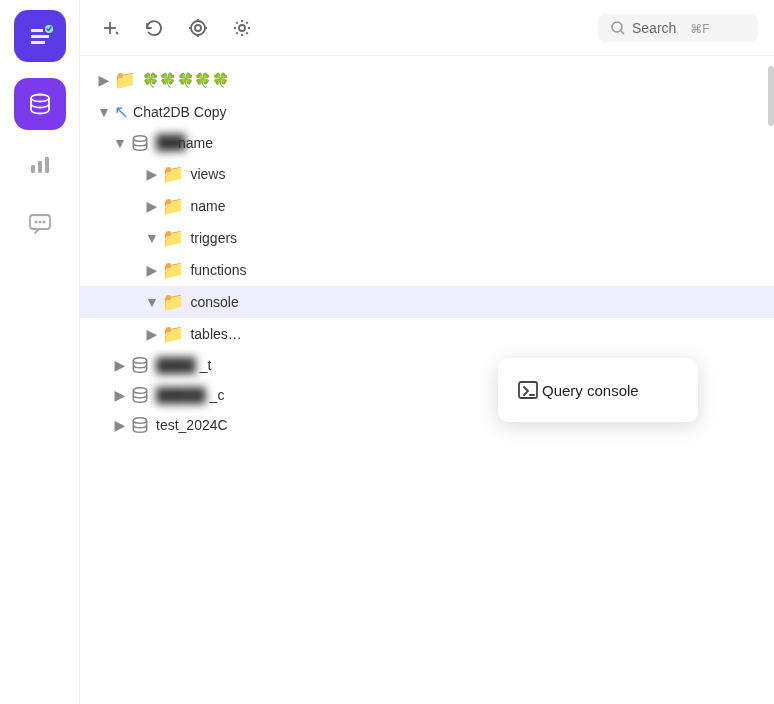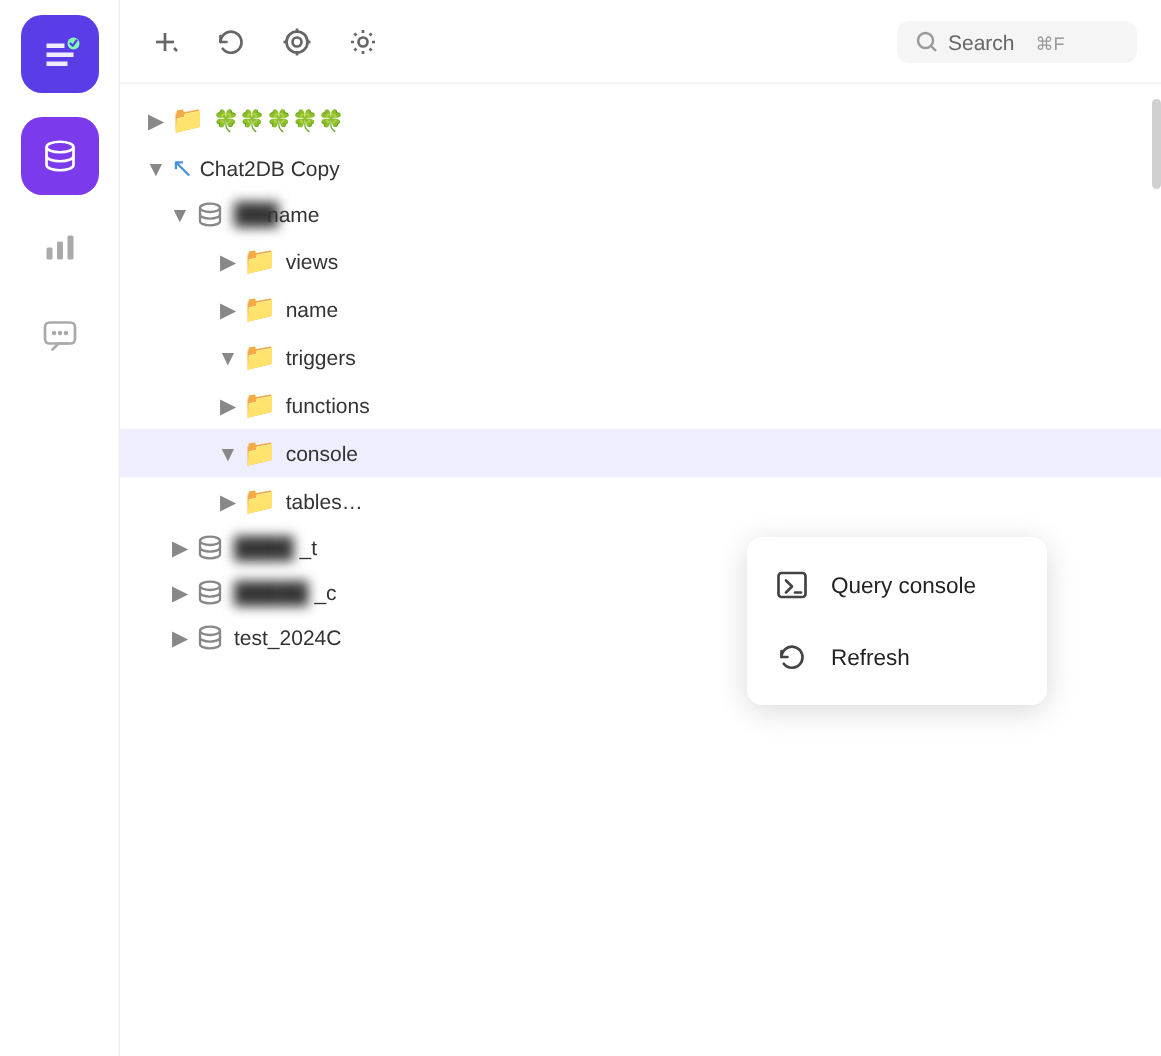--- a/index.html
+++ b/index.html
@@ -220,21 +220,20 @@
       z-index: 100;
     }
 
     .context-menu-item {
       display: flex;
       align-items: center;
       padding: 10px 16px;
       cursor: pointer;
       font-size: 15px;
       color: #222;
-      gap: 12px;
     }
 
     .context-menu-icon {
       width: 28px;
       height: 28px;
       display: flex;
       align-items: center;
       justify-content: center;
       flex-shrink: 0;
     }
@@ -460,25 +459,16 @@
           <svg viewBox="0 0 22 22" fill="none" stroke="currentColor" stroke-width="1.8">
             <rect x="2" y="3" width="18" height="16" rx="2"></rect>
             <polyline points="7,8 11,12 7,16" stroke-linecap="round" stroke-linejoin="round"></polyline>
             <line x1="13" y1="16" x2="17" y2="16" stroke-linecap="round"></line>
           </svg>
         </div>
         <span>Query console</span>
       </div>
 
 
-      <div class="context-menu-item">
-        <div class="context-menu-icon">
-          <svg viewBox="0 0 22 22" fill="none" stroke="currentColor" stroke-width="1.8">
-            <path d="M4 11a7 7 0 1 1 1.5 4.5" stroke-linecap="round"></path>
-            <polyline points="4,7 4,11 8,11" stroke-linecap="round" stroke-linejoin="round"></polyline>
-          </svg>
-        </div>
-        <span>Refresh</span>
-      </div>
     </div>
 
   </div>
 </div>
 
 </body></html>

